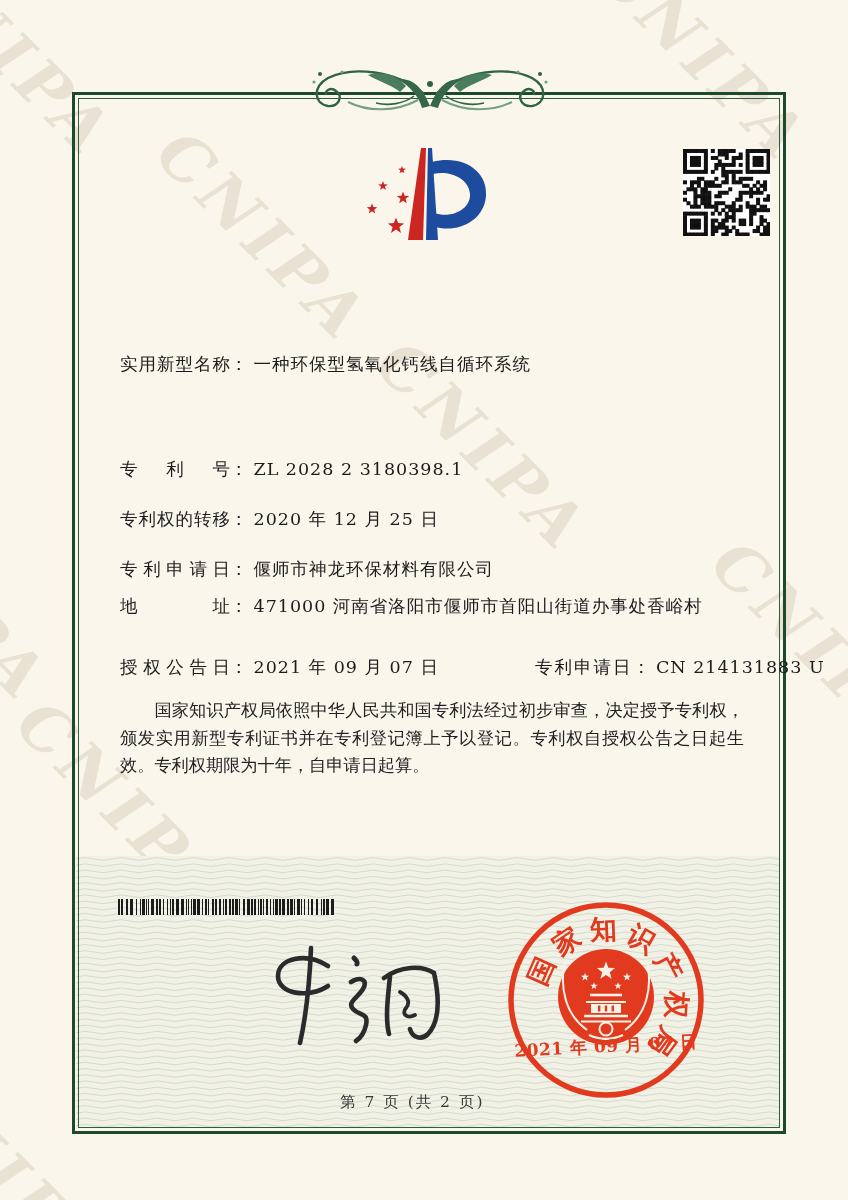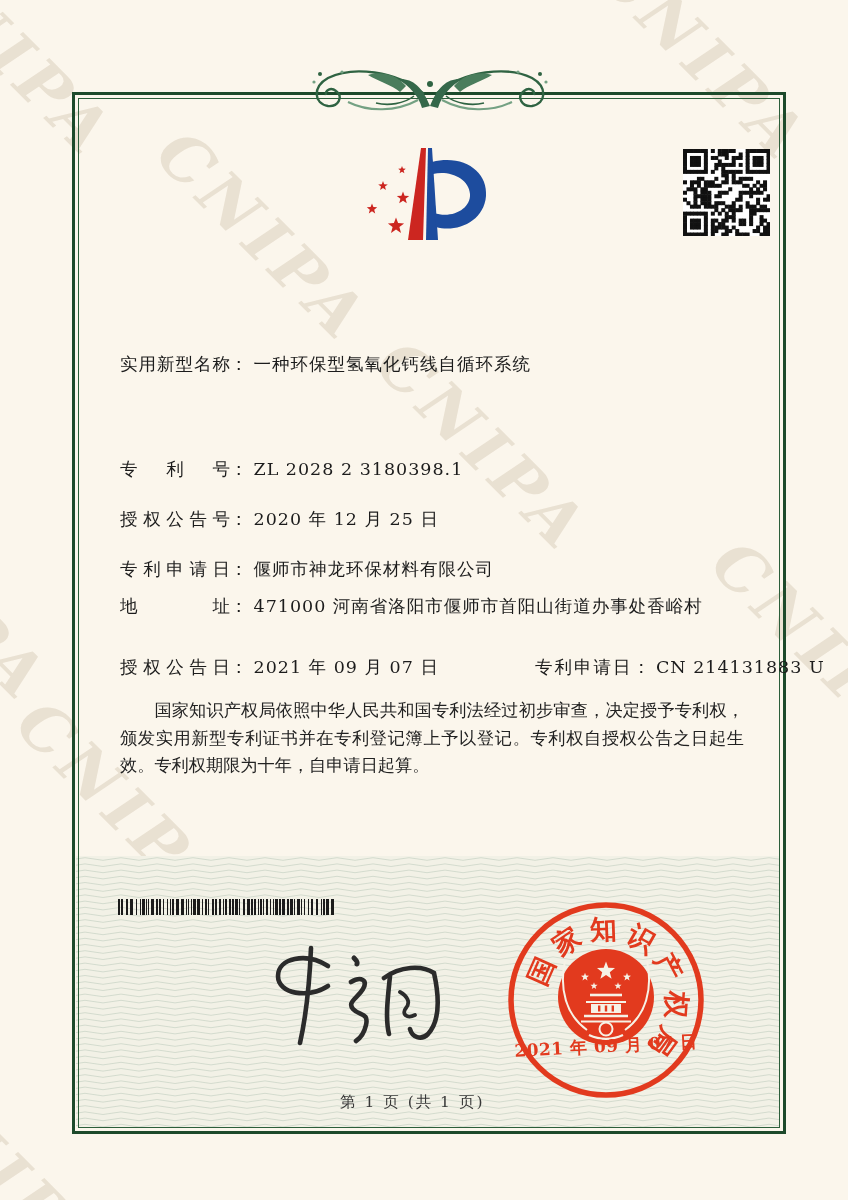--- a/index.html
+++ b/index.html
@@ -469,21 +469,21 @@
       </svg></div>
 
 
   <div class="frow" style="top:352px">
     <span class="flabel">实用新型名称</span><span class="fcolon">：</span><span class="fvalue">一种环保型氢氧化钙线自循环系统</span>
   </div>
   <div class="frow" style="top:457px">
     <span class="flabel">专利号</span><span class="fcolon">：</span><span class="fvalue">ZL 2028 2 3180398.1</span>
   </div>
   <div class="frow" style="top:507px">
-    <span class="flabel">授权公告号</span><span class="fcolon">：</span><span class="fvalue">2020 年 12 月 25 日</span>
+    <span class="flabel">专利权的转移</span><span class="fcolon">：</span><span class="fvalue">2020 年 12 月 25 日</span>
   </div>
   <div class="frow" style="top:557px">
     <span class="flabel">专利申请日</span><span class="fcolon">：</span><span class="fvalue">偃师市神龙环保材料有限公司</span>
   </div>
   <div class="frow" style="top:594px">
     <span class="flabel">地址</span><span class="fcolon">：</span><span class="fvalue">471000  河南省洛阳市偃师市首阳山街道办事处香峪村</span>
   </div>
   <div class="frow" style="top:655px">
     <span class="flabel">授权公告日</span><span class="fcolon">：</span><span class="fvalue">2021 年 09 月 07 日</span><span class="pair2"><span class="l2">专利申请日</span><span class="fcolon">：</span><span class="fvalue">CN 214131883 U</span></span>
   </div>
@@ -542,16 +542,16 @@
         <g fill="#e23a1e">
           <rect x="93" y="106.5" width="2.4" height="6"></rect>
           <rect x="99.8" y="106.5" width="2.4" height="6"></rect>
           <rect x="106.6" y="106.5" width="2.4" height="6"></rect>
         </g>
       </g>
       <text x="101" y="153" text-anchor="middle" font-size="17" font-weight="700" fill="#e23a1e" letter-spacing="0.5" transform="rotate(-3 101 150)" font-family="'DejaVu Serif','Liberation Serif',serif">2021 年 09 月 07 日</text>
     </g>
   </svg>
 
-  <div class="pageno">第 1 页 (共 1 页)</div>
+  <div class="pageno">第 7 页 (共 2 页)</div>
 
 
 </div>
 
 </body></html>

